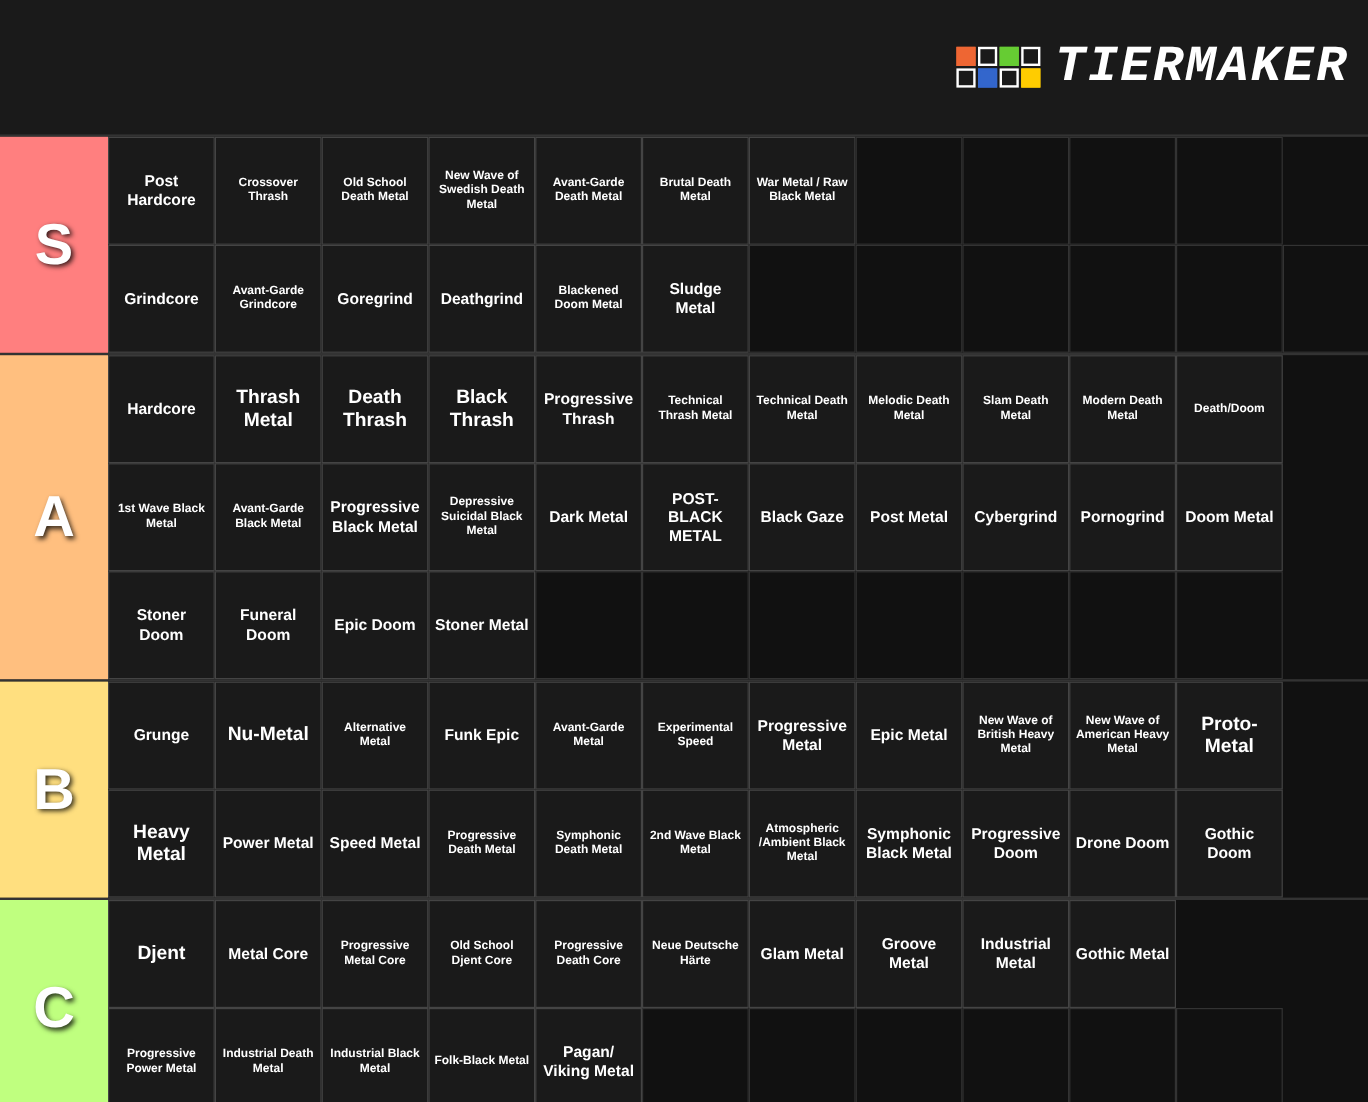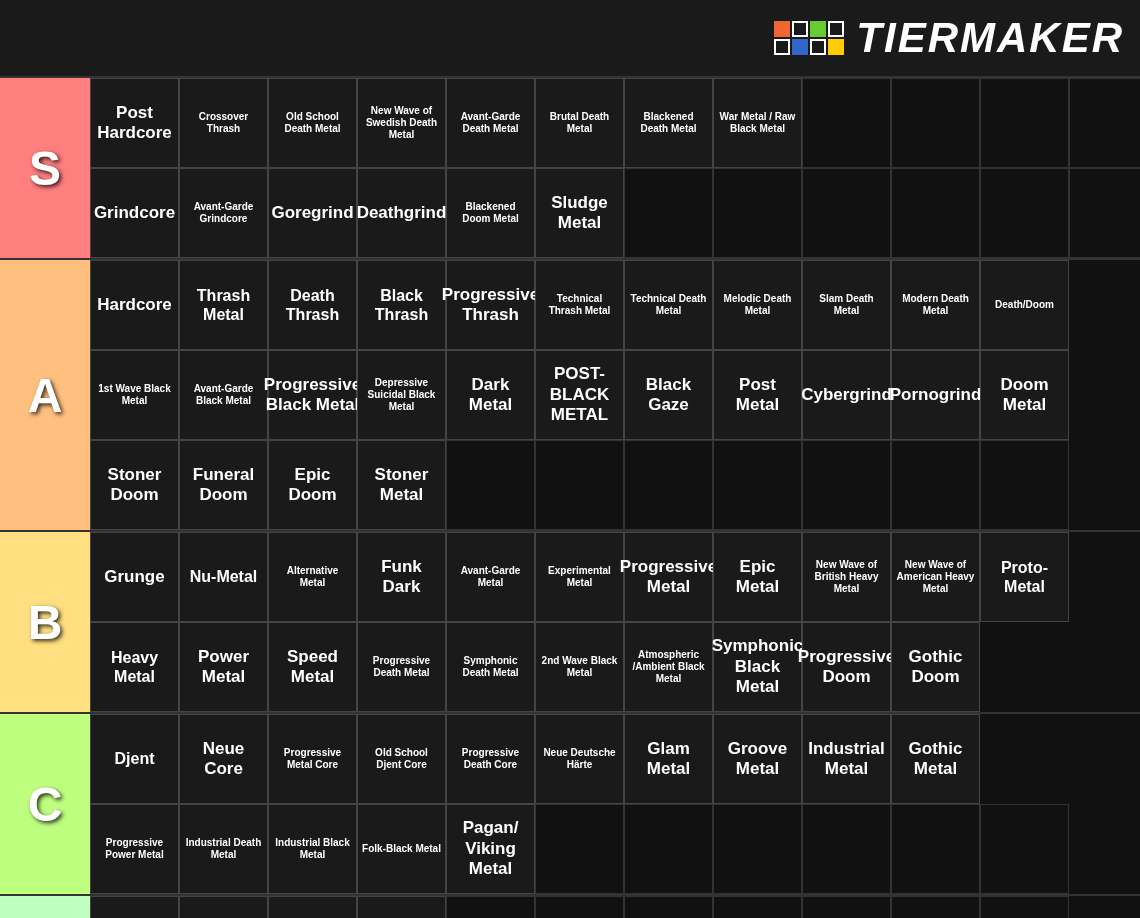--- a/index.html
+++ b/index.html
@@ -16,21 +16,22 @@
       width: 1140px;
     }
     
     .header {
       display: flex;
       align-items: center;
       justify-content: flex-end;
       background: #1a1a1a;
       padding: 8px 16px;
       border-bottom: 2px solid #333;
-      height: 78px;
+      height: 114px;
+      font-family: Liberation Mono, monospace;
     }
     .logo-area {
       display: flex;
       align-items: center;
       gap: 12px;
     }
     .logo-grid {
       display: grid;
       grid-template-columns: repeat(4, 16px);
       grid-template-rows: repeat(2, 16px);
@@ -105,21 +106,21 @@
       font-weight: 700;
       color: #fff;
       background: #1a1a1a;
       line-height: 1.2;
       flex-shrink: 0;
     }
     .genre-cell.large-text {
       font-size: 16px;
     }
     .genre-cell.medium-text {
-      font-size: 17px;
+      font-size: 13px;
     }
     .genre-cell.small-text {
       font-size: 10px;
     }
     .empty-cell {
       min-width: 89px;
       width: 89px;
       min-height: 90px;
       border: 1px solid #333;
       background: #111;
@@ -152,21 +153,20 @@
     <div class="tier-row">
       <div class="tier-label s">S</div>
       <div class="tier-content">
         <div class="tier-subrow">
           <div class="genre-cell medium-text">Post Hardcore</div>
           <div class="genre-cell small-text">Crossover Thrash</div>
           <div class="genre-cell small-text">Old School Death Metal</div>
           <div class="genre-cell small-text">New Wave of Swedish Death Metal</div>
           <div class="genre-cell small-text">Avant-Garde Death Metal</div>
           <div class="genre-cell small-text">Brutal Death Metal</div>
-          <div class="genre-cell small-text">Blackened Death Metal</div>
           <div class="genre-cell small-text">War Metal / Raw Black Metal</div>
           <div class="empty-cell"></div>
           <div class="empty-cell"></div>
           <div class="empty-cell"></div>
           <div class="empty-cell"></div>
         </div>
         <div class="tier-subrow">
           <div class="genre-cell medium-text">Grindcore</div>
           <div class="genre-cell small-text">Avant-Garde Grindcore</div>
           <div class="genre-cell medium-text">Goregrind</div>
@@ -228,50 +228,51 @@
       </div>
     </div>
 
     <div class="tier-row">
       <div class="tier-label b">B</div>
       <div class="tier-content">
         <div class="tier-subrow">
           <div class="genre-cell medium-text">Grunge</div>
           <div class="genre-cell large-text">Nu-Metal</div>
           <div class="genre-cell small-text">Alternative Metal</div>
-          <div class="genre-cell medium-text">Funk Dark</div>
+          <div class="genre-cell medium-text">Funk Epic</div>
           <div class="genre-cell small-text">Avant-Garde Metal</div>
-          <div class="genre-cell small-text">Experimental Metal</div>
+          <div class="genre-cell small-text">Experimental Speed</div>
           <div class="genre-cell medium-text">Progressive Metal</div>
           <div class="genre-cell medium-text">Epic Metal</div>
           <div class="genre-cell small-text">New Wave of British Heavy Metal</div>
           <div class="genre-cell small-text">New Wave of American Heavy Metal</div>
           <div class="genre-cell large-text">Proto-Metal</div>
         </div>
         <div class="tier-subrow">
           <div class="genre-cell large-text">Heavy Metal</div>
           <div class="genre-cell medium-text">Power Metal</div>
           <div class="genre-cell medium-text">Speed Metal</div>
           <div class="genre-cell small-text">Progressive Death Metal</div>
           <div class="genre-cell small-text">Symphonic Death Metal</div>
           <div class="genre-cell small-text">2nd Wave Black Metal</div>
           <div class="genre-cell small-text">Atmospheric /Ambient Black Metal</div>
           <div class="genre-cell medium-text">Symphonic Black Metal</div>
           <div class="genre-cell medium-text">Progressive Doom</div>
+          <div class="genre-cell medium-text">Drone Doom</div>
           <div class="genre-cell medium-text">Gothic Doom</div>
         </div>
       </div>
     </div>
 
     <div class="tier-row">
       <div class="tier-label c">C</div>
       <div class="tier-content">
         <div class="tier-subrow">
           <div class="genre-cell large-text">Djent</div>
-          <div class="genre-cell medium-text">Neue Core</div>
+          <div class="genre-cell medium-text">Metal Core</div>
           <div class="genre-cell small-text">Progressive Metal Core</div>
           <div class="genre-cell small-text">Old School Djent Core</div>
           <div class="genre-cell small-text">Progressive Death Core</div>
           <div class="genre-cell small-text">Neue Deutsche Härte</div>
           <div class="genre-cell medium-text">Glam Metal</div>
           <div class="genre-cell medium-text">Groove Metal</div>
           <div class="genre-cell medium-text">Industrial Metal</div>
           <div class="genre-cell medium-text">Gothic Metal</div>
         </div>
         <div class="tier-subrow">

